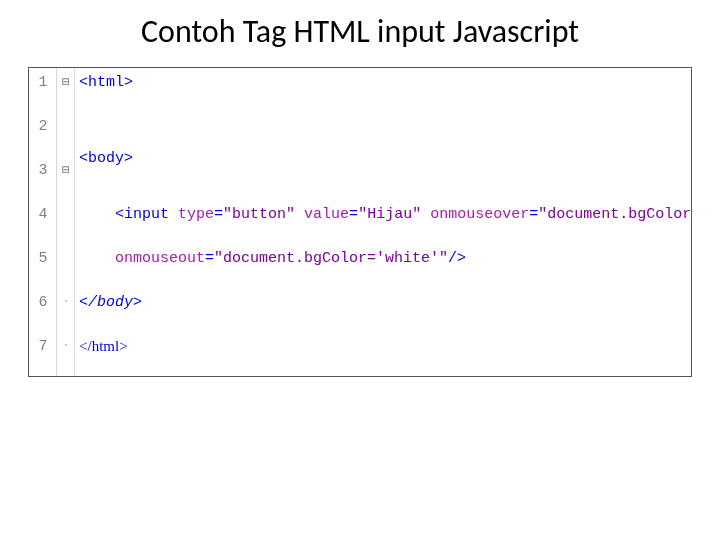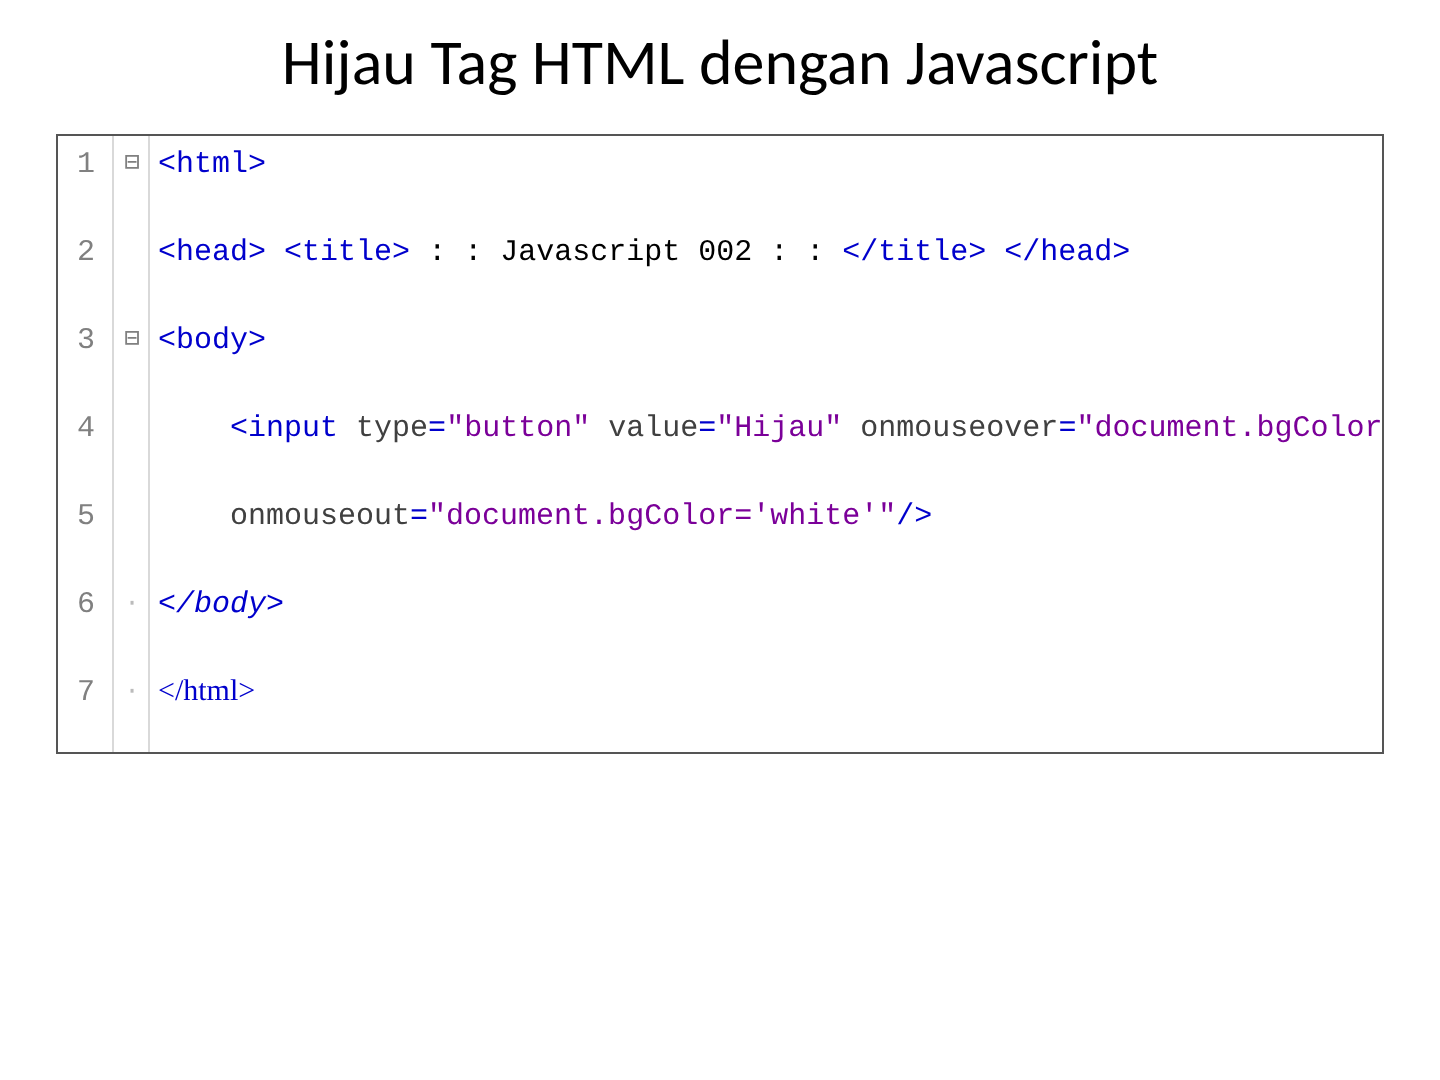--- a/index.html
+++ b/index.html
@@ -45,30 +45,30 @@
     width: 18px;
   }
   .code-line {
     position: absolute;
     font-family: "Courier New", monospace;
     font-size: 15px;
     white-space: pre;
     color: #000;
   }
   .t-blue { color: #0000cc; }
-  .t-red { color: #404040; }
+  .t-red { color: #a21caf; }
   .t-purple { color: #7b0099; }
   .t-black { color: #000; }
 </style>
 </head>
 <body>
 <div class="slide">
 
   <h1 class="title">
-    <span>Hijau Tag HTML dengan Javascript</span><br>
+    <span>Contoh Tag HTML input Javascript</span><br>
   </h1>
 
   <div class="code-box">
     <div class="gutter"></div>
     <div class="fold-col"></div>
 
     <div class="ln" style="top:6px;left:0;">1</div>
     <div class="ln" style="top:50px;left:0;">2</div>
     <div class="ln" style="top:94px;left:0;">3</div>
     <div class="ln" style="top:138px;left:0;">4</div>
@@ -76,23 +76,22 @@
     <div class="ln" style="top:226px;left:0;">6</div>
     <div class="ln" style="top:270px;left:0;">7</div>
 
     <div class="fold" style="top:6px;left:28px;">⊟</div>
     <div class="fold" style="top:94px;left:28px;">⊟</div>
     <div class="fold" style="top:226px;left:28px;color:#bbb;">·</div>
     <div class="fold" style="top:270px;left:28px;color:#bbb;">·</div>
 
     <div class="code-line" style="top:6px;left:50px;"><span class="t-blue">&lt;html&gt;</span></div>
 
-    <div class="code-line" style="top:50px;left:50px;"><span class="t-blue">&lt;head&gt;</span><span> </span><span class="t-blue">&lt;title&gt;</span><span> </span><span class="t-black">: : Javascript 002 : :</span><span> </span><span class="t-blue">&lt;/title&gt;</span><span> </span><span class="t-blue">&lt;/head&gt;</span></div>
 
-    <div class="code-line" style="top:94px;left:50px;"><span class="t-blue">&lt;body&gt;</span></div>
+    <div class="code-line" style="top:82px;left:50px;"><span class="t-blue">&lt;body&gt;</span></div>
 
     <div class="code-line" style="top:138px;left:50px;"><span>    </span><span class="t-blue">&lt;input </span><span class="t-red">type</span><span class="t-blue">=</span><span class="t-purple">"button"</span><span> </span><span class="t-red">value</span><span class="t-blue">=</span><span class="t-purple">"Hijau"</span><span> </span><span class="t-red">onmouseover</span><span class="t-blue">=</span><span class="t-purple">"document.bgColor='green'"</span></div>
 
     <div class="code-line" style="top:182px;left:50px;"><span>    </span><span class="t-red">onmouseout</span><span class="t-blue">=</span><span class="t-purple">"document.bgColor='white'"</span><span class="t-blue">/&gt;</span></div>
 
     <div class="code-line" style="top:226px;left:50px;font-style:italic;"><span class="t-blue">&lt;/body&gt;</span></div>
 
     <div class="code-line" style="top:270px;left:50px;font-family:Liberation Serif, serif;"><span class="t-blue">&lt;/html&gt;</span></div>
 
   </div>

